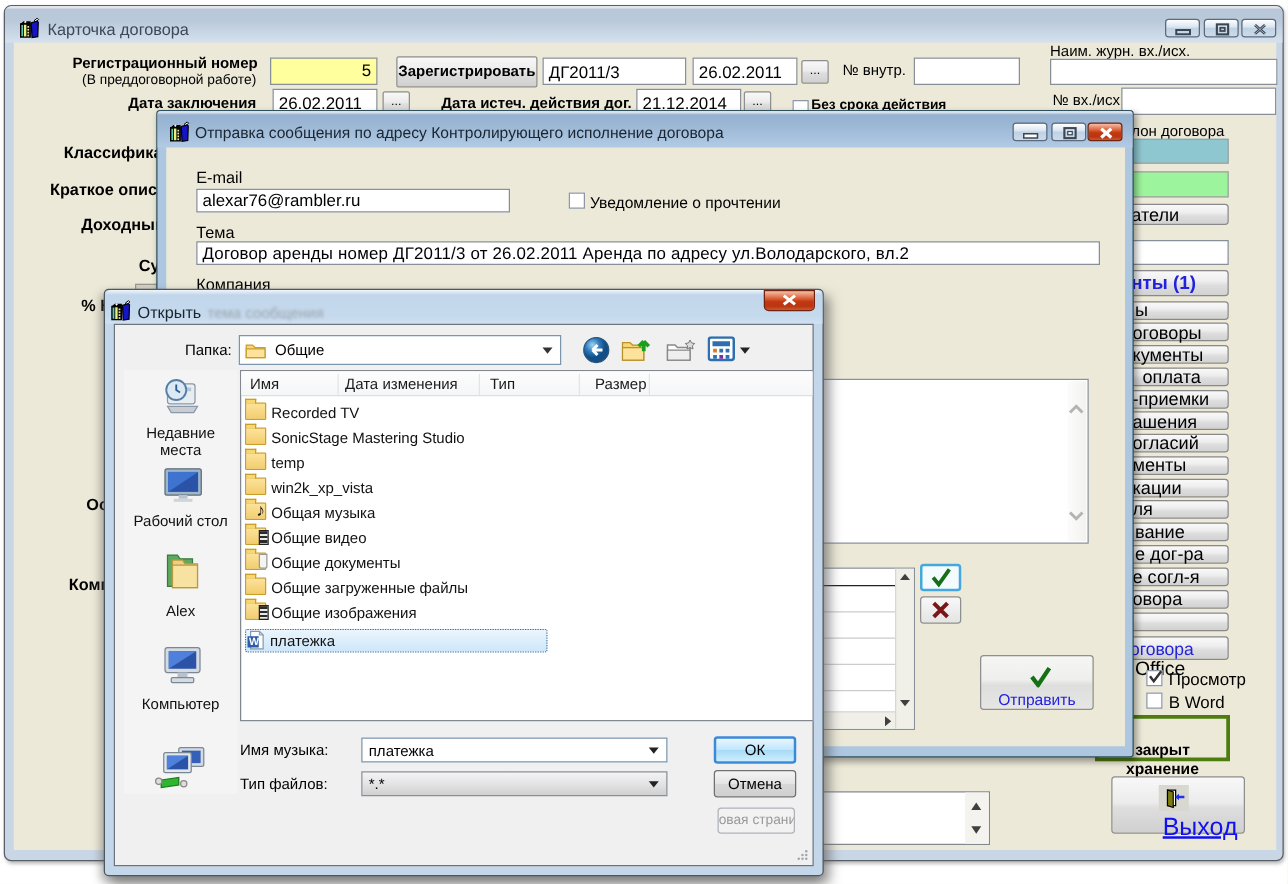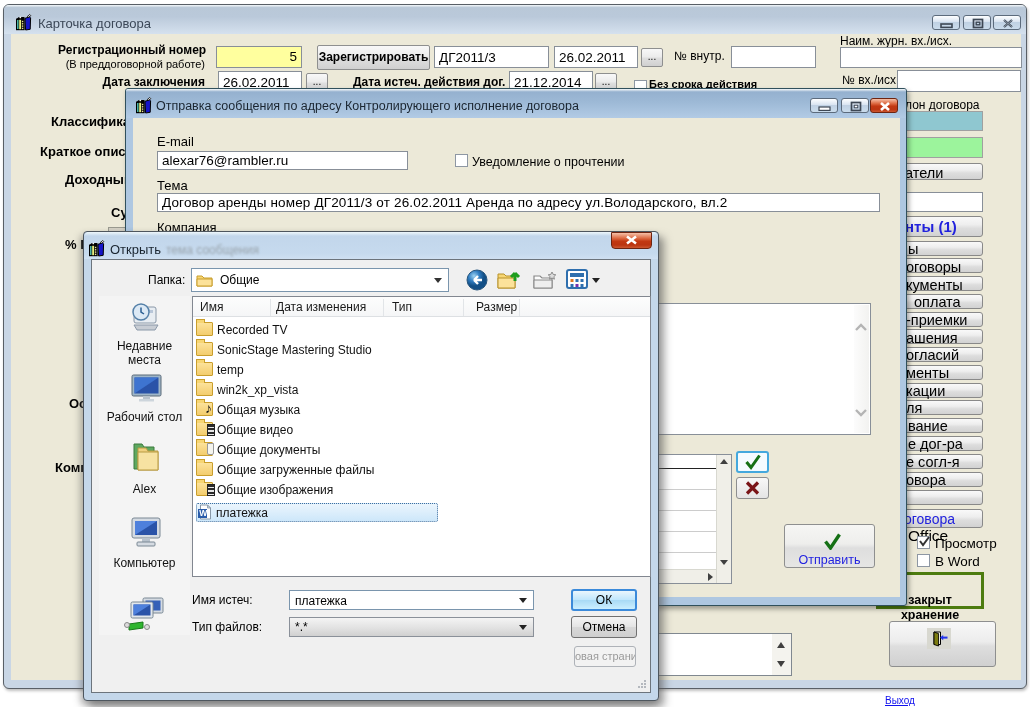--- a/index.html
+++ b/index.html
@@ -150,21 +150,21 @@
     <div class="lbln" style="left:924px;top:520px;font-size:13.5px;">B Word</div>
     <div class="abs" style="left:865px;top:538px;width:108px;height:37px;border:3px solid #4d7c0f;text-align:center;font-weight:bold;font-size:12.5px;line-height:15px;padding-top:18px;">закрыт<br>хранение</div>
     <div class="btn" style="left:878px;top:587px;width:107px;height:46px;">
       <div class="abs" style="left:37px;top:6px;width:24px;height:21px;background:#d8d8d0;"></div>
       <svg class="abs" style="left:41px;top:8px;" width="18" height="17">
         <path d="M3 2 h6.5 v12.5 h-6.5z" fill="#fffff2" stroke="#000" stroke-width="1"></path>
         <path d="M3 2 l4.6 1.6 v12.4 l-4.6 -1.5z" fill="#7c7c10" stroke="#000" stroke-width="0.9"></path>
         <path d="M12.2 5 l-3.2 2.6 3.2 2.6z" fill="#2233ee"></path>
         <rect x="12" y="6.6" width="4.5" height="2" fill="#2233ee"></rect>
       </svg>
-      <div class="abs" style="left:-5px;width:105px;top:29px;text-align:left;font-size:10px;color:#1111ee;text-decoration:underline;margin-top:44px;">Выход</div>
+      <div class="abs" style="left:-5px;width:105px;top:29px;text-align:right;font-size:20px;color:#1111ee;text-decoration:underline;">Выход</div>
     </div>
     <div class="abs" style="left:540px;top:599px;width:241px;height:43px;background:#fff;border:1px solid #808890;">
       <div class="abs" style="right:0;top:0;width:19px;height:41px;background:#f4f3ee;"></div>
       <div class="abs" style="right:6px;top:8px;width:0;height:0;border:4px solid transparent;border-bottom:6px solid #404040;border-top:none;"></div>
       <div class="abs" style="right:6px;bottom:8px;width:0;height:0;border:4px solid transparent;border-top:6px solid #404040;border-bottom:none;"></div>
     </div>
   </div>
 </div>
 
 <div class="win" id="midwin" style="left:125px;top:88px;width:782px;height:518px;border-radius:3px;border-color:#30505c;
@@ -383,21 +383,21 @@
       <div class="row" style="top:143px;"><span class="fold d"></span>Общие документы</div>
       <div class="row" style="top:163px;"><span class="fold"></span>Общие загруженные файлы</div>
       <div class="row" style="top:183px;"><span class="fold i"></span>Общие изображения</div>
       <div class="row sel" style="top:206px;width:242px;"><span class="wdoc"><svg width="16" height="16" viewBox="0 0 16 16">
               <path d="M3.5 1 h7 l3 3 v11 h-10z" fill="#fff" stroke="#8898a8" stroke-width="1"></path>
               <path d="M10.5 1 l3 3 h-3z" fill="#cdd8e2" stroke="#8898a8" stroke-width="0.8"></path>
               <rect x="1" y="5" width="9" height="9" fill="#2a5caa"></rect>
               <text x="2.2" y="12.3" font-size="8.5" font-weight="bold" fill="#fff" font-family="Liberation Sans">W</text>
             </svg></span>платежка</div>
     </div>
-    <div class="abs" style="left:100px;top:333px;font-size:12px;">Имя истеч:</div>
+    <div class="abs" style="left:100px;top:333px;font-size:12px;">Имя музыка:</div>
     <div class="abs" style="left:197px;top:330px;width:245px;height:20px;background:#fff;border:1px solid #7a95ad;">
       <div class="abs" style="left:5px;top:3px;font-size:12px;">платежка</div>
       <div class="abs" style="right:6px;top:7px;width:0;height:0;border:4px solid transparent;border-top:5px solid #222;border-bottom:none;"></div>
     </div>
     <div class="abs" style="left:479px;top:329px;width:66px;height:22px;border:2px solid #3b8ada;border-radius:3px;background:linear-gradient(#eaf6fd,#bee6fd 50%,#a7d9f5 50%,#cbefff);text-align:center;font-size:12px;line-height:18px;">ОК</div>
     <div class="abs" style="left:100px;top:360px;font-size:12px;">Тип файлов:</div>
     <div class="abs" style="left:197px;top:357px;width:245px;height:20px;background:linear-gradient(#f4f4f4,#e0e0e0 60%,#d0d0d0);border:1px solid #8a9099;">
       <div class="abs" style="left:5px;top:2px;font-size:12px;">*.*</div>
       <div class="abs" style="right:6px;top:7px;width:0;height:0;border:4px solid transparent;border-top:5px solid #222;border-bottom:none;"></div>
     </div>

